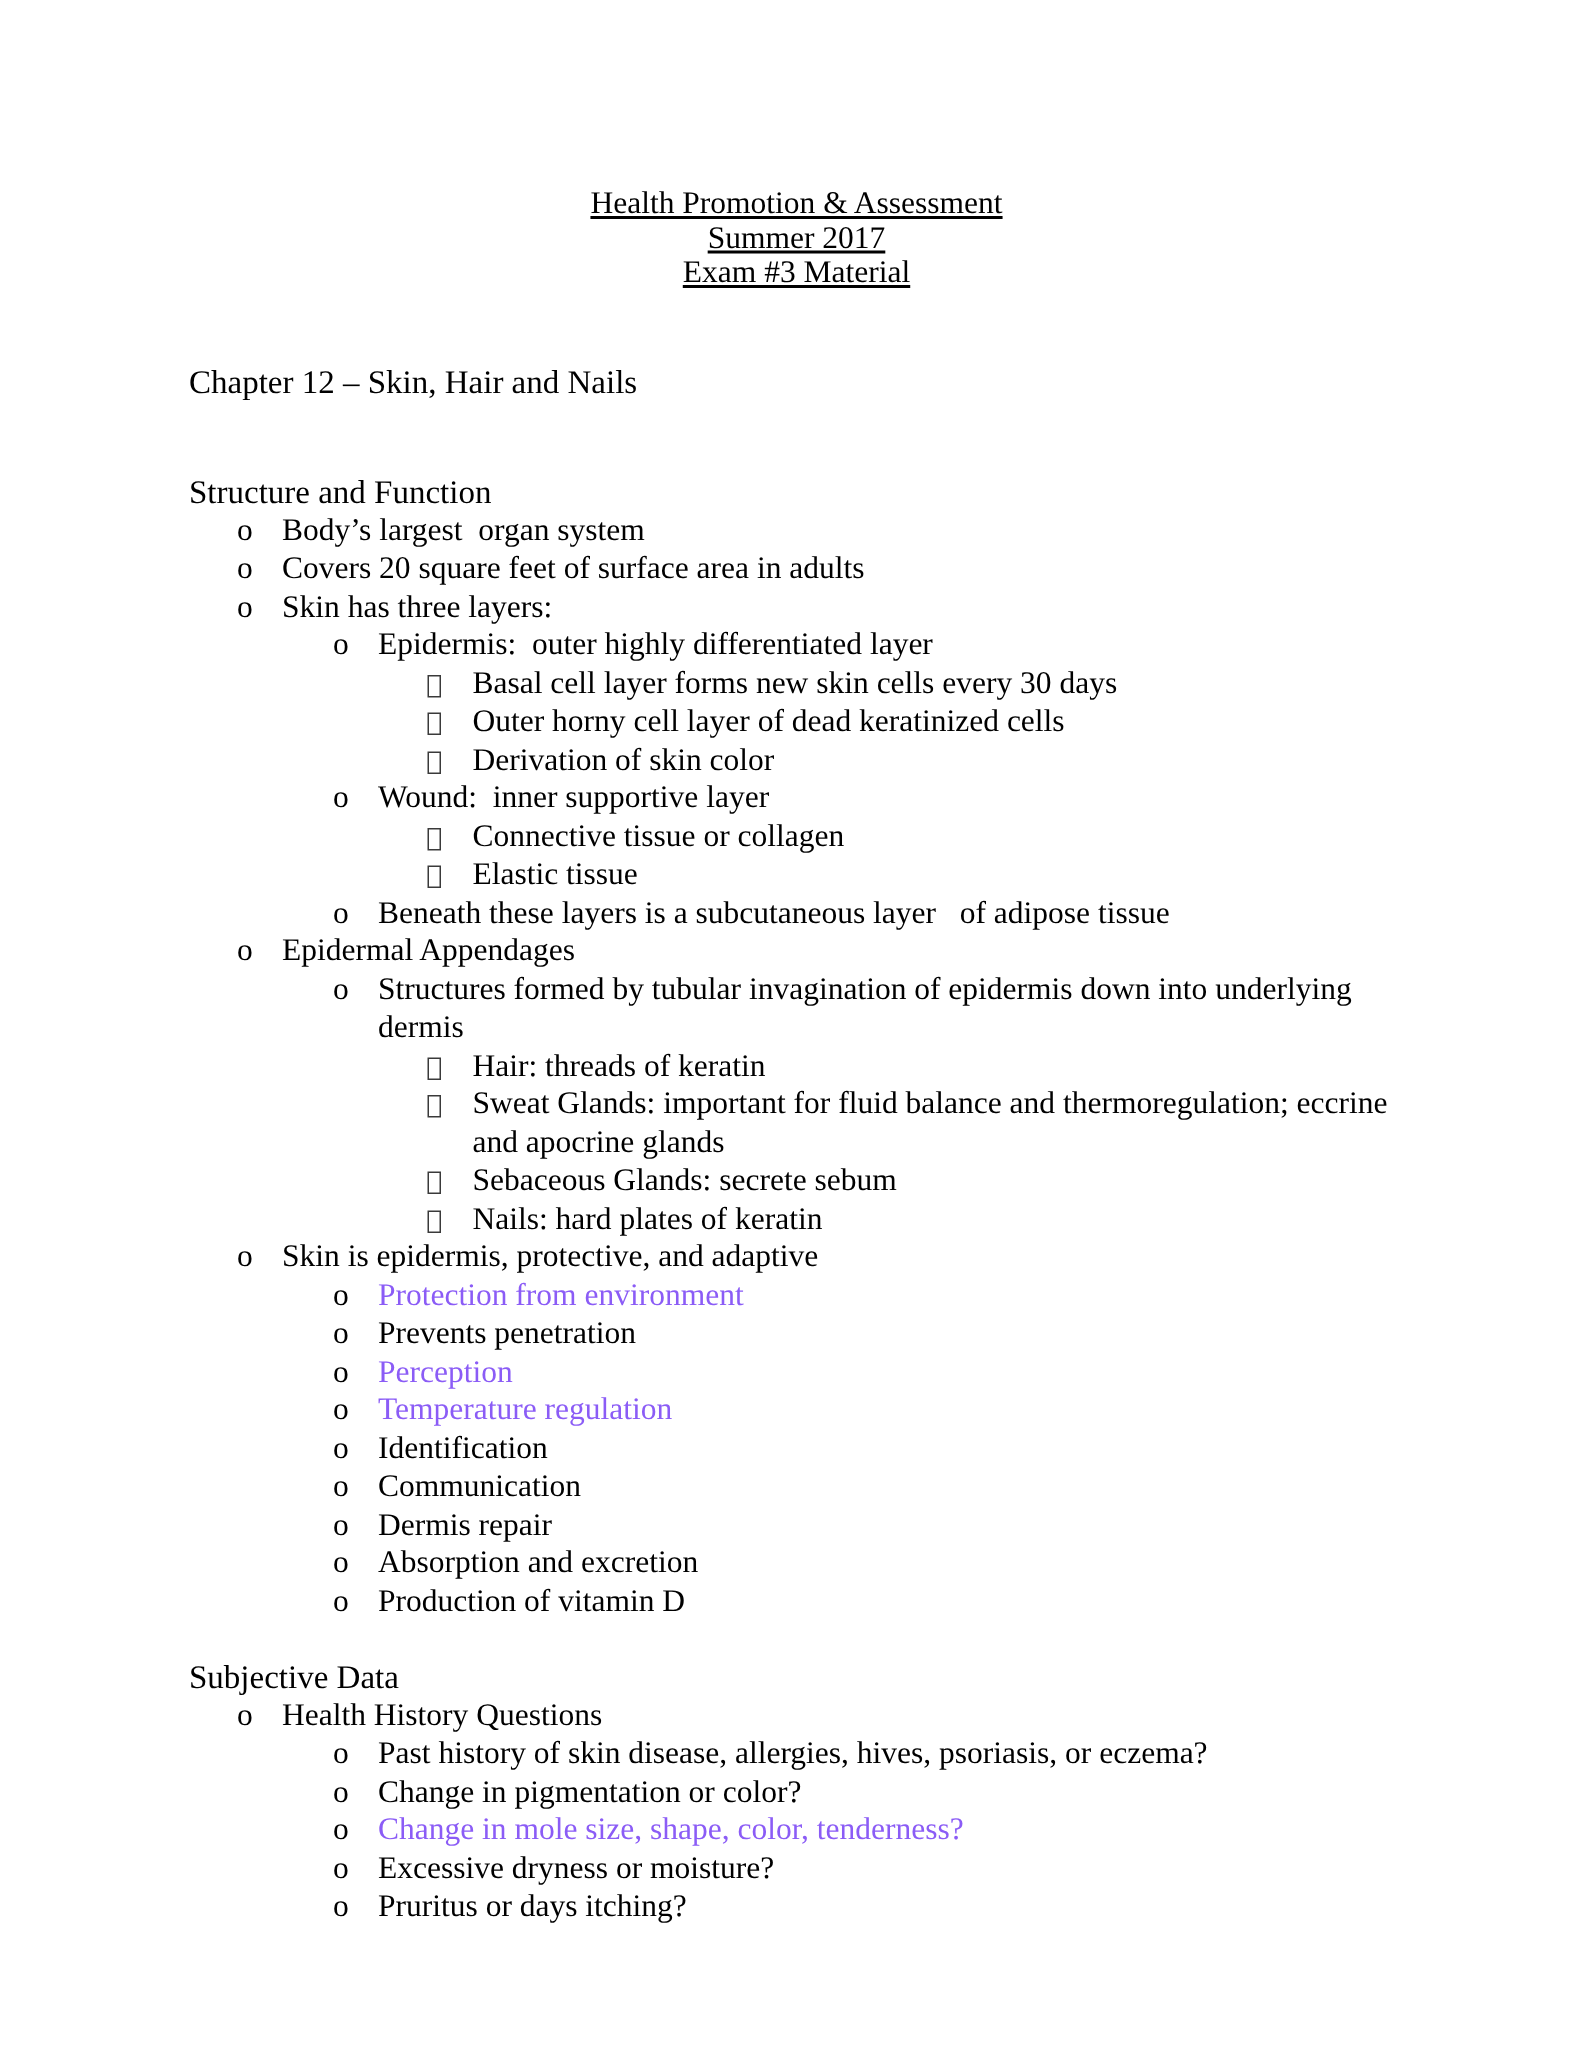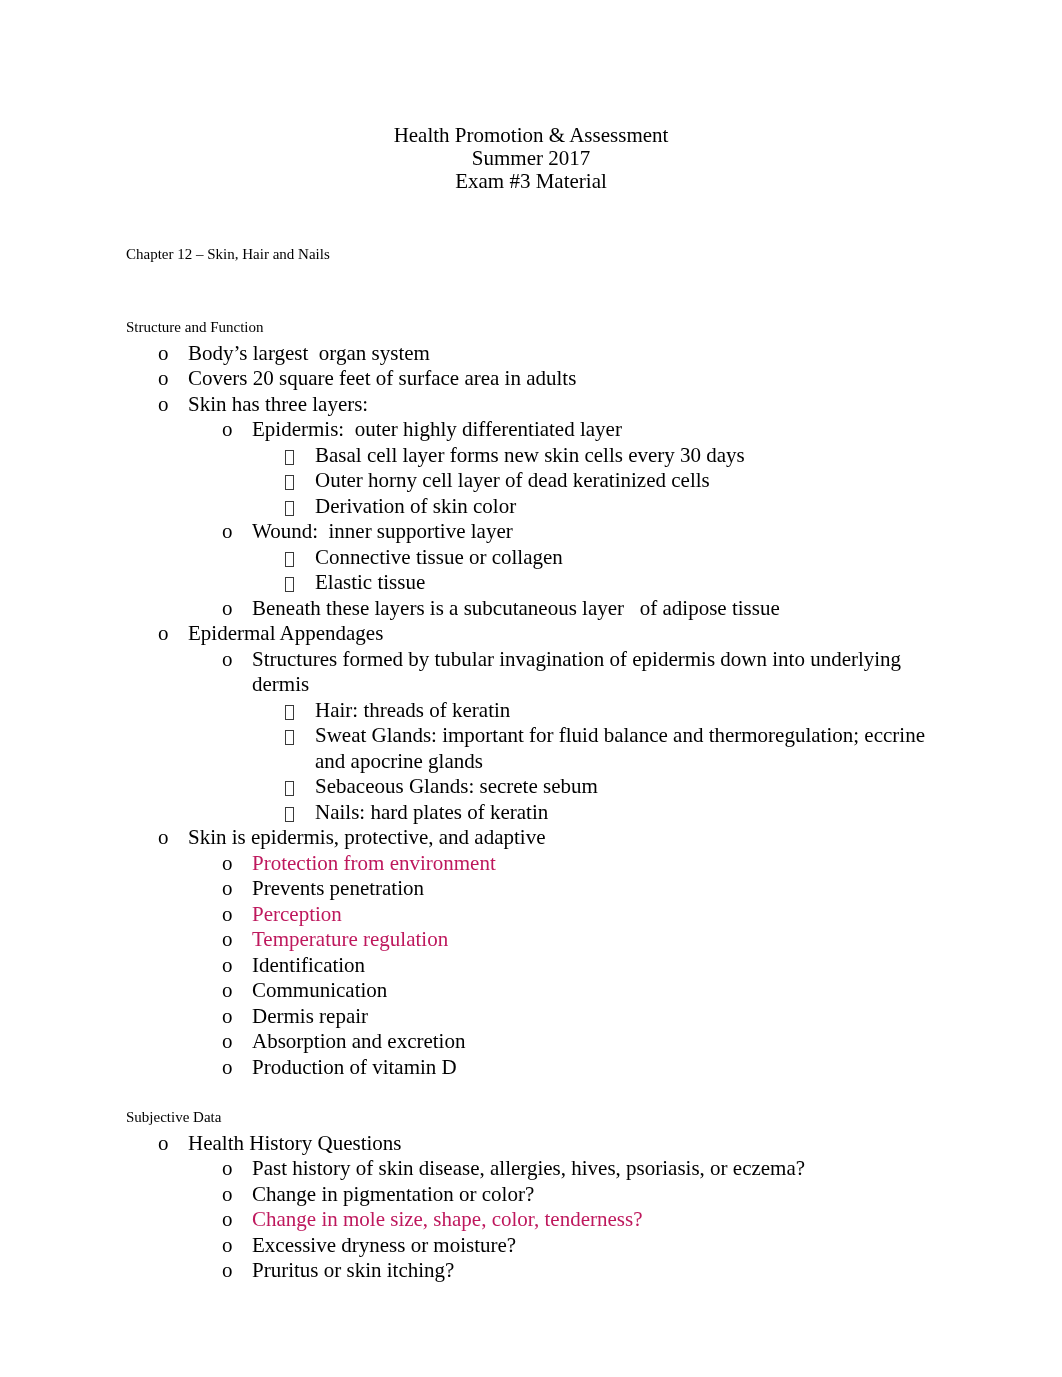--- a/index.html
+++ b/index.html
@@ -23,27 +23,27 @@
     top: 124px;
     width: 800px;
   }
   .title-block {
     text-align: center;
     font-size: 21px;
     line-height: 23.2px;
     width: 812px;
     margin-left: -1px;
   }
-  .title-line { white-space: pre; }
+  .title-line { white-space: pre; text-decoration: underline; }
 
   .spacer-lg { height: 24px; }
   .spacer-sm { height: 24px; }
 
   .para {
-    font-size: 15px;
+    font-size: 22px;
     line-height: 25.5px;
     white-space: pre-wrap;
   }
 
   
   .row {
     display: flex;
     align-items: flex-start;
     font-size: 21px;
     line-height: 25.5px;
@@ -73,21 +73,21 @@
   .box-glyph {
     display: inline-block;
     width: 9px;
     height: 15px;
     border: 1px solid #3a3a3a;
     box-sizing: border-box;
     position: relative;
     top: 3px;
     background: transparent;
   }
-  .blue { color: #be185d; }
+  .blue { color: #8b5cf6; }
 </style>
 </head>
 <body>
 
 <div class="page">
   <div class="doc-body">
 
     <div class="title-block">
       <div class="title-line">Health Promotion &amp; Assessment</div>
       <div class="title-line">Summer 2017</div>
@@ -229,18 +229,18 @@
         <div class="row lvl2">
           <span class="bullet">o</span>
           <span class="rtext blue">Change in mole size, shape, color, tenderness?</span>
         </div>
         <div class="row lvl2">
           <span class="bullet">o</span>
           <span class="rtext">Excessive dryness or moisture?</span>
         </div>
         <div class="row lvl2">
           <span class="bullet">o</span>
-          <span class="rtext">Pruritus or skin itching?</span>
+          <span class="rtext">Pruritus or days itching?</span>
         </div>
       </div>
 
   </div>
 </div>
 
 </body></html>

